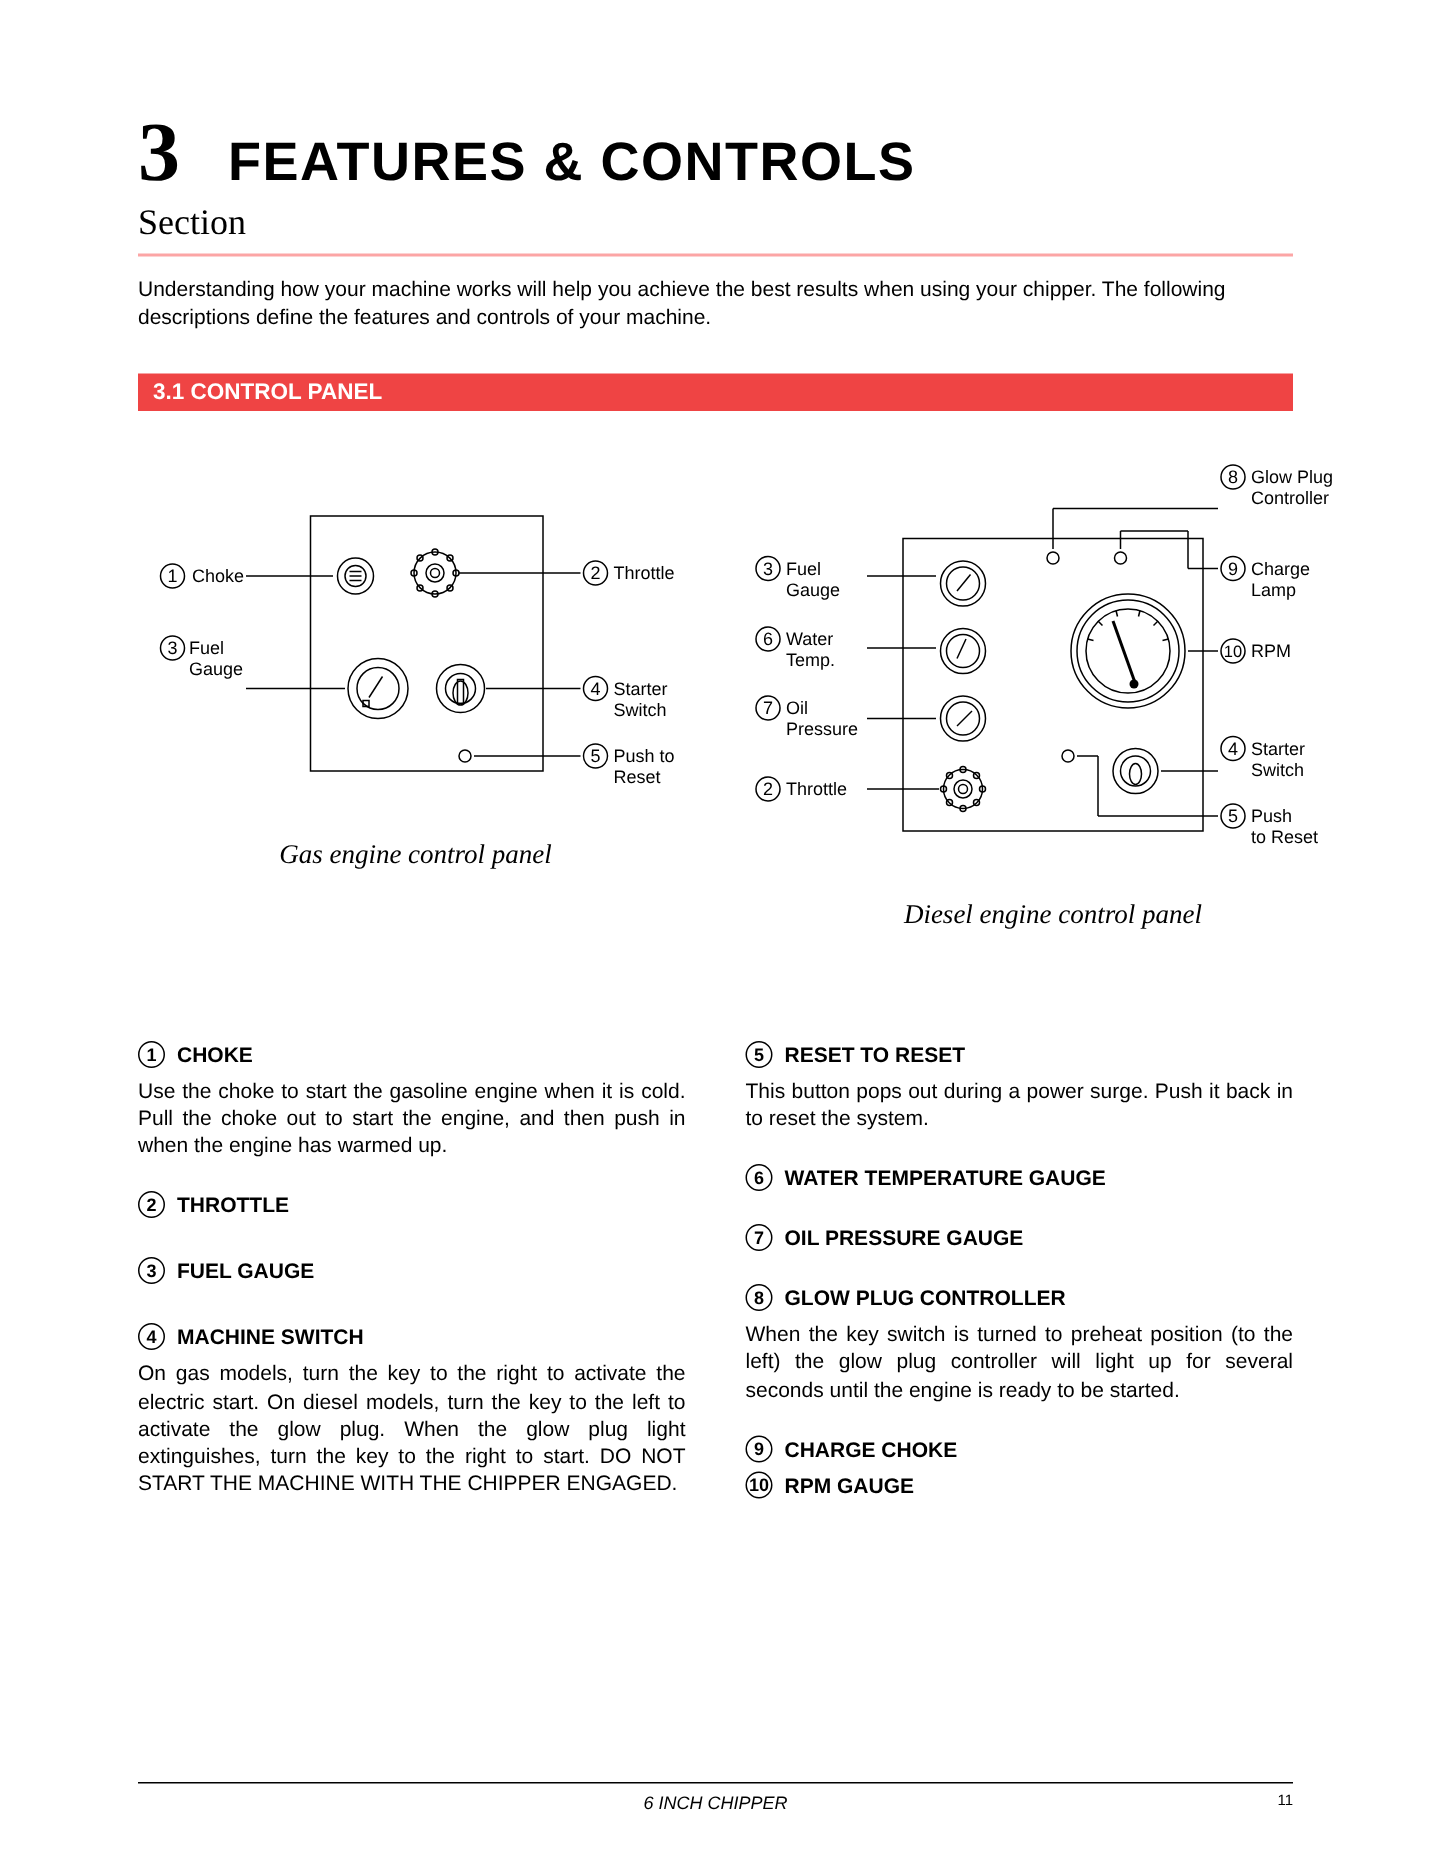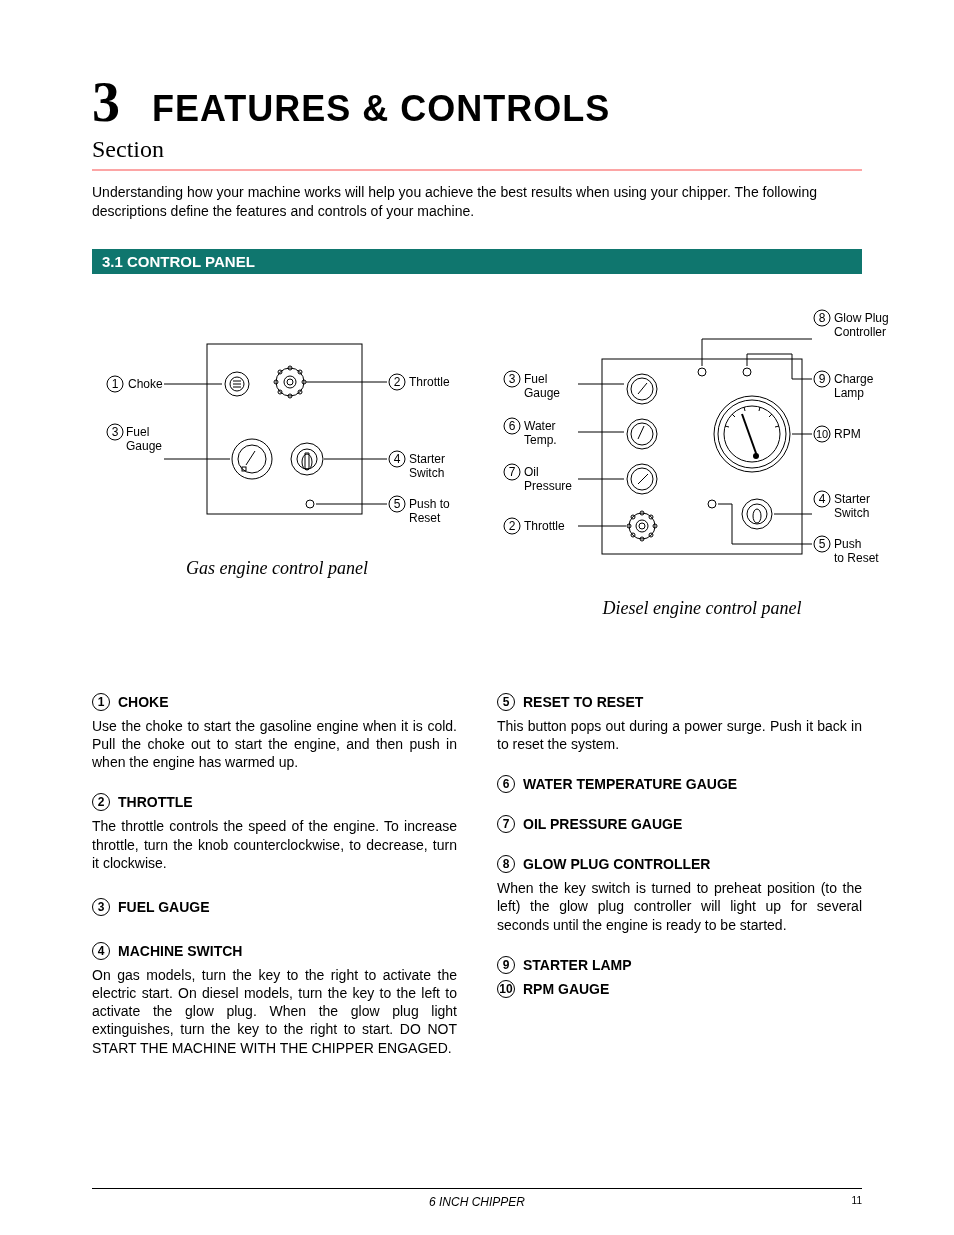--- a/index.html
+++ b/index.html
@@ -11,21 +11,21 @@
     color: #000;
     position: relative;
     padding: 70px 92px 40px 92px;
   }
   .chapter-row { display: flex; align-items: baseline; gap: 32px; }
   .chapter-num { font-size: 56px; font-weight: bold; font-family: "Times New Roman", serif; }
   .chapter-title { font-size: 36px; font-weight: bold; letter-spacing: 1px; font-family: Arial, sans-serif; }
   .section-label { font-size: 24px; font-family: "Times New Roman", serif; margin-top: 2px; border-bottom: 2px solid #fca5a5; padding-bottom: 6px; }
   .intro { font-size: 14px; margin-top: 12px; line-height: 1.35; }
   .blackbar {
-    background: #0f766e; color: #fff; font-weight: bold; font-size: 15px;
+    background: #ef4444; color: #fff; font-weight: bold; font-size: 15px;
     padding: 4px 10px; margin-top: 28px;
   }
   .figures { display: flex; gap: 40px; margin-top: 30px; justify-content: space-between; }
   .fig { text-align: center; }
   .fig-caption { font-style: italic; font-size: 18px; font-family: "Times New Roman", serif; margin-top: 10px; }
   svg text { font-family: Arial, sans-serif; font-size: 12px; }
   svg .small { font-size: 11px; }
   .descriptions { display: flex; gap: 40px; margin-top: 70px; }
   .col { flex: 1; font-size: 14px; }
   .col p { text-align: justify; margin-bottom: 22px; line-height: 1.3; }
@@ -258,21 +258,20 @@
     <div class="item-head">
         <span class="circ">1</span>
         <span>CHOKE</span>
       </div>
     <p>Use the choke to start the gasoline engine when it is cold. Pull the choke out to start the engine, and then push in when the engine has warmed up.</p>
 
     <div class="item-head">
         <span class="circ">2</span>
         <span>THROTTLE</span>
       </div>
-    <p>The throttle controls the speed of the engine. To increase throttle, turn the knob counterclockwise, to decrease, turn it clockwise.</p>
 
     <div class="item-head after-gap">
         <span class="circ">3</span>
         <span>FUEL GAUGE</span>
       </div>
     <p></p>
 
     <div class="item-head after-gap">
         <span class="circ">4</span>
         <span>MACHINE SWITCH</span>
@@ -300,21 +299,21 @@
     <p></p>
 
     <div class="item-head">
         <span class="circ">8</span>
         <span>GLOW PLUG CONTROLLER</span>
       </div>
     <p>When the key switch is turned to preheat position (to the left) the glow plug controller will light up for several seconds until the engine is ready to be started.</p>
 
     <div class="item-head">
         <span class="circ">9</span>
-        <span>STARTER LAMP</span>
+        <span>CHARGE CHOKE</span>
       </div>
 
     <div class="item-head">
         <span class="circ">10</span>
         <span>RPM GAUGE</span>
       </div>
   </div>
 </div>
 
 <div class="footer">

